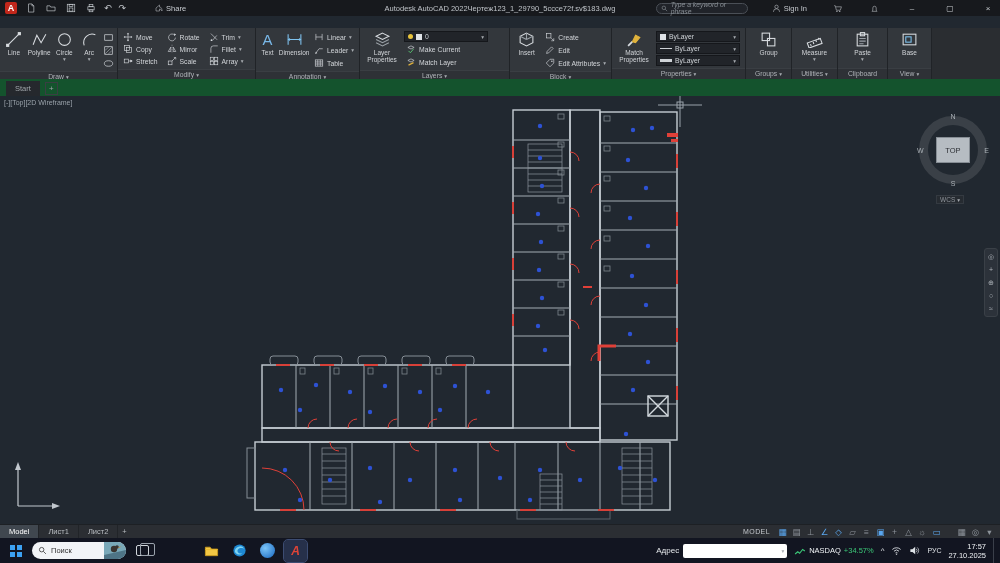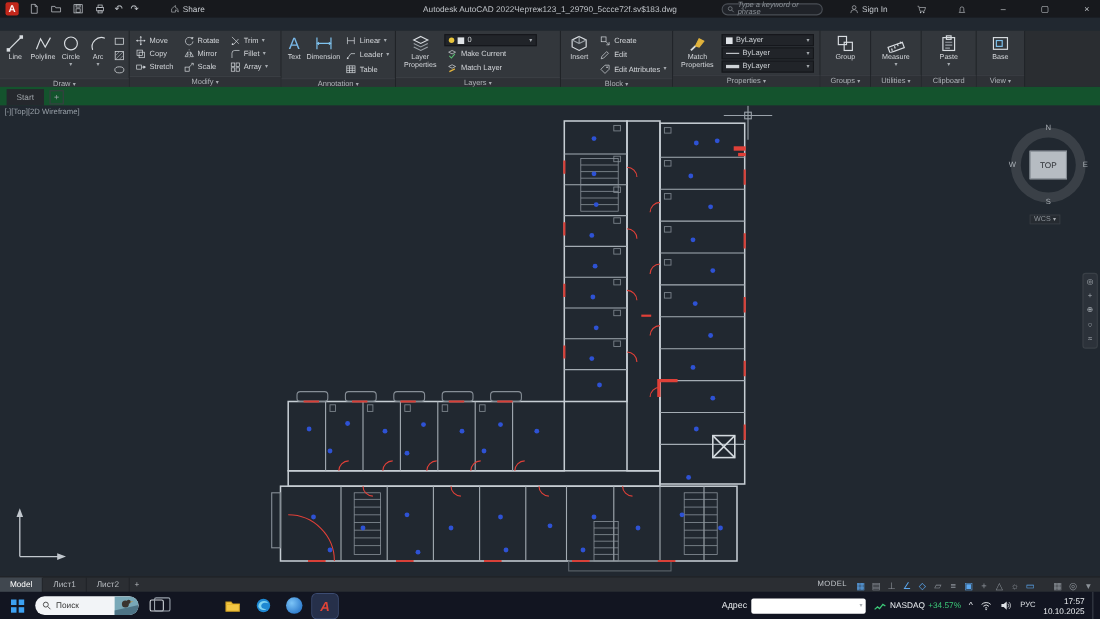--- a/index.html
+++ b/index.html
@@ -957,19 +957,19 @@
       <span class="trayglyph">^</span>
       <svg viewBox="0 0 16 16" width="11" height="11">
           <use href="#s-wifi"></use>
         </svg>
       <svg viewBox="0 0 16 16" width="11" height="11">
           <use href="#s-vol"></use>
         </svg>
       <span class="lang">РУС</span>
       <div class="clock">
         <div>17:57</div>
-        <div>10.10.2025</div>
+        <div>27.10.2025</div>
       </div>
       <div class="showdesk"></div>
     </div>
   </div>
 
 </div>
 
 </body></html>

